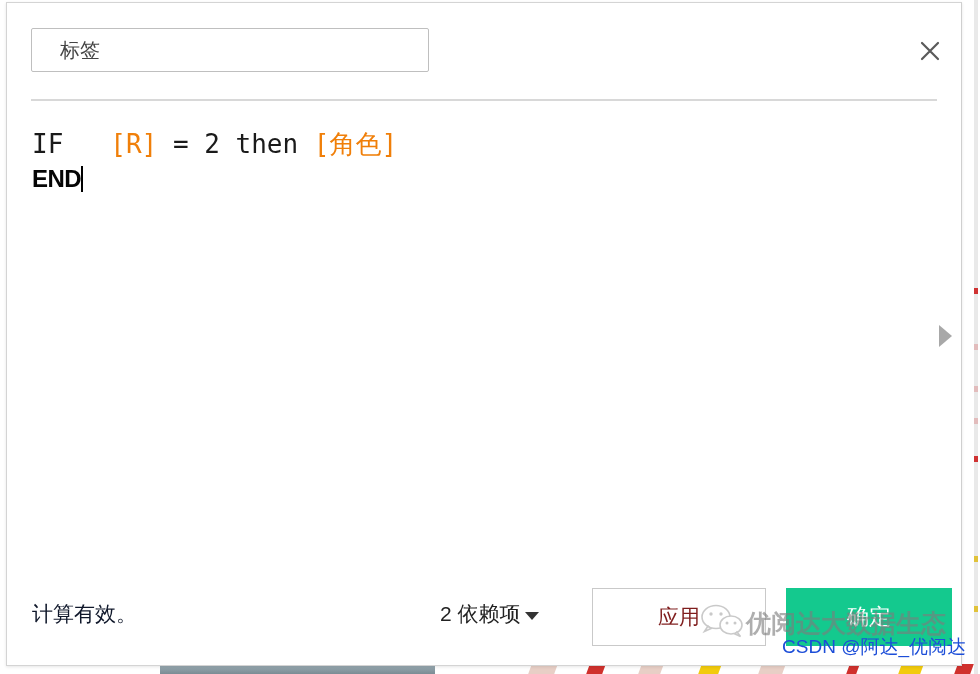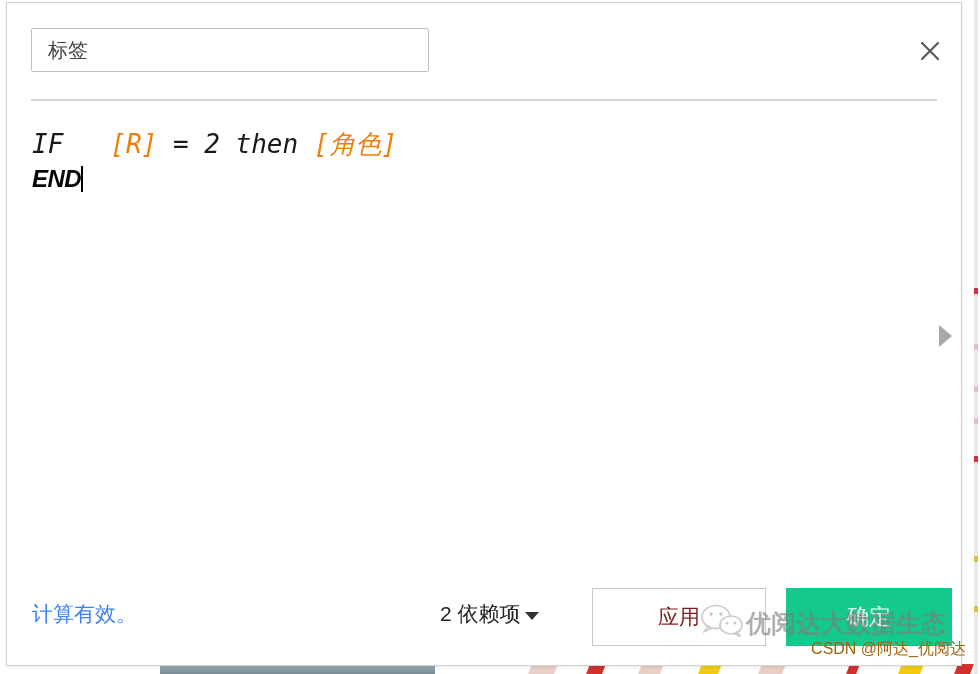--- a/index.html
+++ b/index.html
@@ -87,21 +87,21 @@
     top: 25px;
     width: 398px;
     height: 44px;
     box-sizing: border-box;
     border: 1px solid #bfbfbf;
     border-radius: 2px;
     background: #ffffff;
     font-family: "Liberation Sans", "DejaVu Sans", sans-serif;
     font-size: 20px;
     color: #333333;
-    padding: 0 16px;
+    padding: 0 28px;
     outline: none;
   }
   .label-input::placeholder { color: #444444; opacity: 1; }
 
   .close-btn {
     position: absolute;
     right: 10px;
     top: 27px;
     width: 42px;
     height: 42px;
@@ -136,21 +136,20 @@
   }
   .formula {
     margin: 0;
     padding: 24px 14px 0 24px;
     font-family: "DejaVu Sans Mono", "Liberation Mono", monospace;
     font-size: 26px;
     line-height: 34px;
     color: #1a1a1a;
     white-space: pre;
     letter-spacing: 0px;
-    font-style: italic;
   }
   .tok-field { color: #f07f09; }
   .tok-plain { color: #1a1a1a; }
   .line2 {
     font-family: "Liberation Sans", "DejaVu Sans", sans-serif;
     font-size: 24px;
     font-weight: 600;
     letter-spacing: -0.5px;
     color: #050505;
   }
@@ -183,21 +182,21 @@
     right: 1px;
     bottom: 1px;
     height: 92px;
     background: #ffffff;
   }
   .status-text {
     position: absolute;
     left: 24px;
     top: 28px;
     font-size: 21px;
-    color: #3b82f6;
+    color: #0f172a;
     white-space: nowrap;
   }
   .dependencies {
     position: absolute;
     left: 432px;
     top: 28px;
     font-size: 21px;
     color: #222222;
     cursor: pointer;
     display: flex;
@@ -259,22 +258,22 @@
     color: #7d7d7d;
     opacity: 0.62;
     letter-spacing: 0px;
     white-space: nowrap;
   }
   .wm-wechat { opacity: 0.45; }
   .wm-csdn {
     position: absolute;
     right: 14px;
     bottom: 14px;
-    font-size: 16px;
-    color: #a16207;
+    font-size: 19px;
+    color: #1d4ed8;
     white-space: nowrap;
     pointer-events: none;
     z-index: 30;
     margin-left: 26px;
   }
 </style>
 </head>
 <body>
 
 <div id="root">

